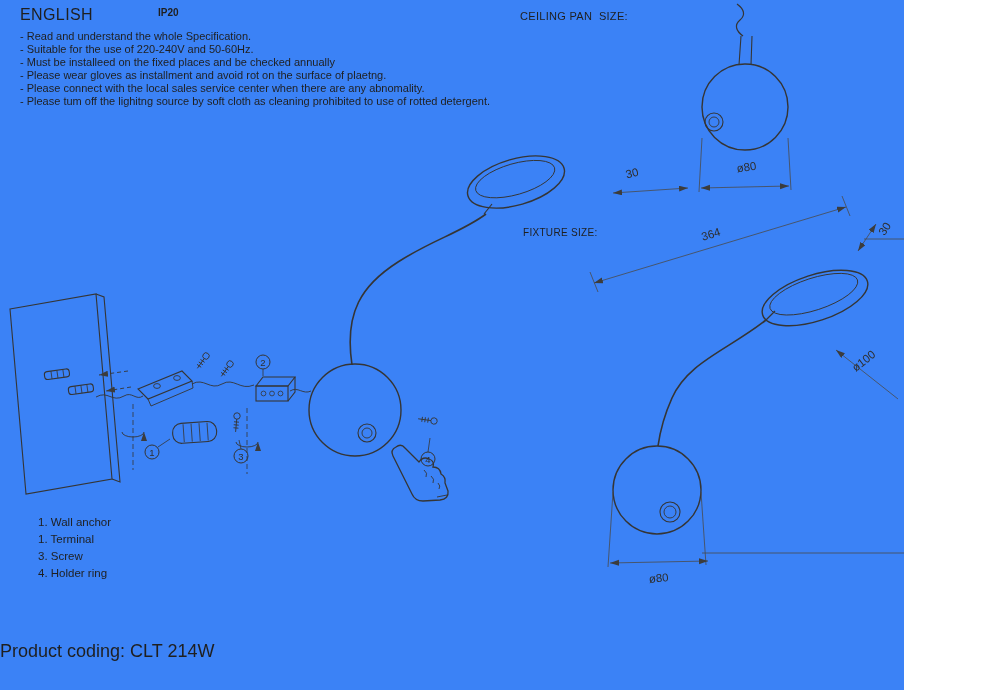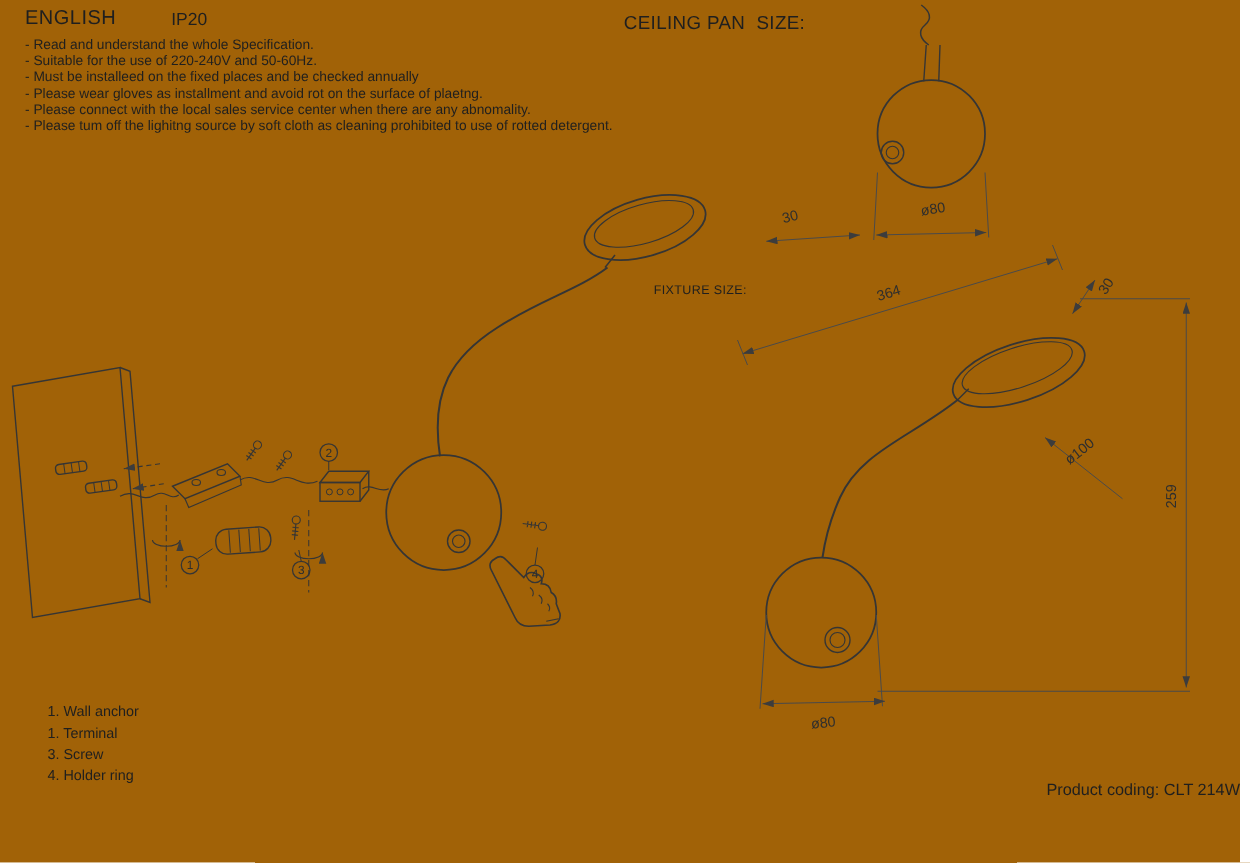--- a/index.html
+++ b/index.html
@@ -1,27 +1,27 @@
 <!DOCTYPE html>
 <html><head>
 <meta charset="utf-8">
 <style>
   * { margin:0; padding:0; box-sizing:border-box; }
   html,body { background:#fff; }
   body { font-family:"Liberation Sans", sans-serif; color:#1f1f1f; }
-  .page { position:relative; width:992px; height:690px; background:#a16207; overflow:hidden; }
+  .page { position:relative; width:904px; height:690px; background:#3b82f6; overflow:hidden; }
   .abs { position:absolute; }
   .hdr-lang { left:20px; top:6px; font-size:16px; letter-spacing:.4px; }
-  .hdr-ip   { left:137px; top:7px; font-size:14px; }
+  .hdr-ip   { left:158px; top:7px; font-size:10px;font-weight:bold; }
   .spec     { left:20px; top:30px; font-size:11px; line-height:13px; }
   .spec-title { margin-bottom:0; }
-  .ceil-label { left:499px; top:10px; font-size:15px; white-space:pre; letter-spacing:.3px; }
+  .ceil-label { left:520px; top:10px; font-size:11px; white-space:pre; letter-spacing:.3px; }
   .fix-label  { left:523px; top:227px; font-size:10px; letter-spacing:.3px; }
-  .parts    { left:38px; top:514px; font-size:11.5px; line-height:17px;margin-top:48px; }
-  .footer   { left:0; right:0; top:624px; text-align:right; font-size:13px; }
+  .parts    { left:38px; top:514px; font-size:11.5px; line-height:17px; }
+  .footer   { left:0; right:0; top:641px; text-align:left; font-size:18px; }
   svg text { font-family:"Liberation Sans", sans-serif; }
   .dim  { font-size:11.5px; fill:#2e2e2e; text-anchor:middle; }
   .co-t text { font-size:9.5px; fill:#2e2e2e; text-anchor:middle; }
 </style>
 </head>
 <body>
 
 <div class="page">
 
   <div class="abs hdr-lang">ENGLISH</div>

